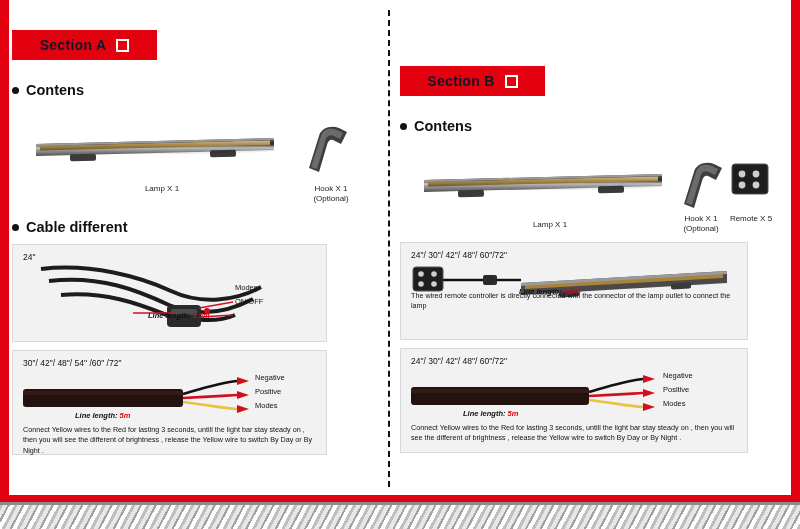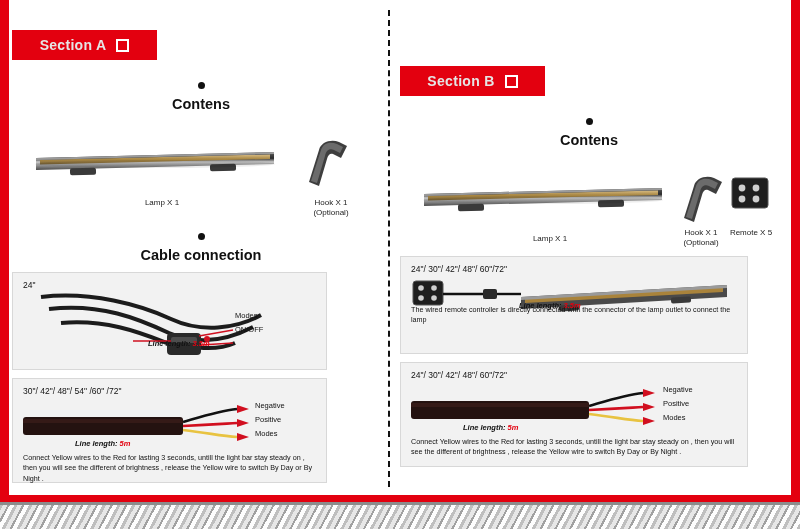--- a/index.html
+++ b/index.html
@@ -44,42 +44,41 @@
   
   .section-banner {
     margin-top: 30px;
     height: 30px;
     background: #e3000f;
     display: flex;
     align-items: center;
     justify-content: center;
     gap: 10px;
     width: 145px;
-    color: #e5e5e5;
+    color: #0f172a;
     font-weight: bold;
     font-size: 14px;
     letter-spacing: .3px;
     position: relative;
   }
   .section-banner .checkbox {
     width: 13px; height: 13px;
     border: 2px solid #fff;
     background: transparent;
     display: inline-block;
   }
 
   .heading {
     display: flex;
     align-items: center;
     gap: 7px;
     font-weight: bold;
     font-size: 14.5px;
     margin-top: 22px;
     color: #111;
-    flex-direction: column;
   }
   .heading .bullet {
     width: 7px; height: 7px;
     border-radius: 50%;
     background: #111;
     display: inline-block;
   }
 
   .caption {
     font-size: 8px;
@@ -195,21 +194,21 @@
         <span>Lamp X 1</span>
       </div>
       <div class="caption" style="position:absolute;left:284px;top:82px;width:70px;">
         <div>Hook X 1</div>
         <div>(Optional)</div>
       </div>
     </div>
 
     <div class="heading">
       <span class="bullet"></span>
-      <span>Cable connection</span>
+      <span>Cable different</span>
     </div>
 
     <div class="panel" style="margin-top:9px;height:98px;width:315px;">
       <div class="panel-label">24"</div>
 
       <svg width="300" height="80" style="position:absolute;left:8px;top:16px;">
         <path d="M20,8 C70,2 120,16 150,30 C180,44 215,40 240,26" stroke="#1c1c1c" stroke-width="4" fill="none"></path>
         <path d="M28,20 C80,14 118,30 148,44 C176,56 205,52 232,38" stroke="#1c1c1c" stroke-width="4" fill="none"></path>
         <path d="M40,34 C86,30 120,44 146,54" stroke="#1c1c1c" stroke-width="4" fill="none"></path>
         <path d="M150,52 C170,60 196,62 214,54" stroke="#1c1c1c" stroke-width="4" fill="none"></path>

